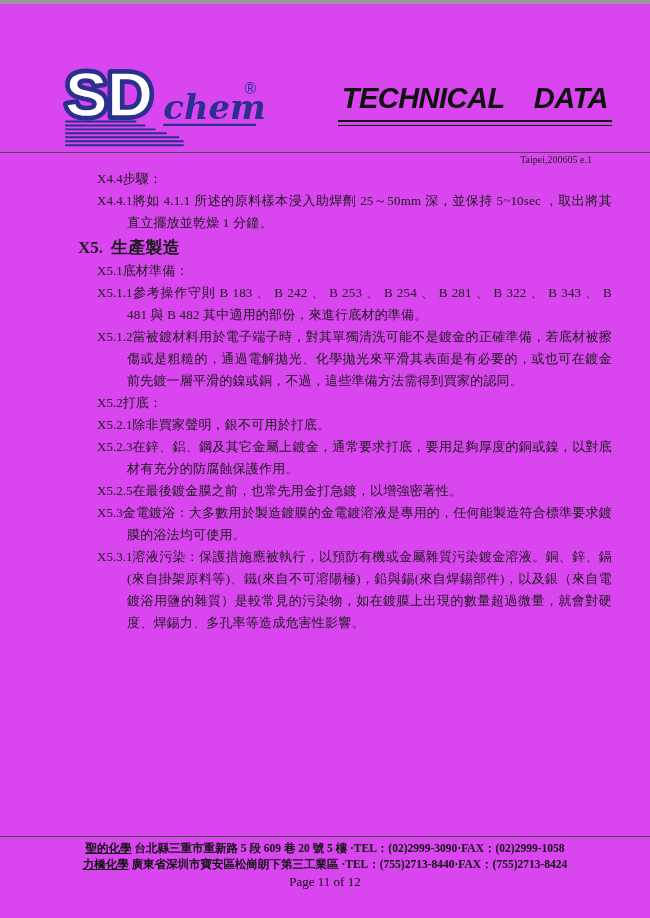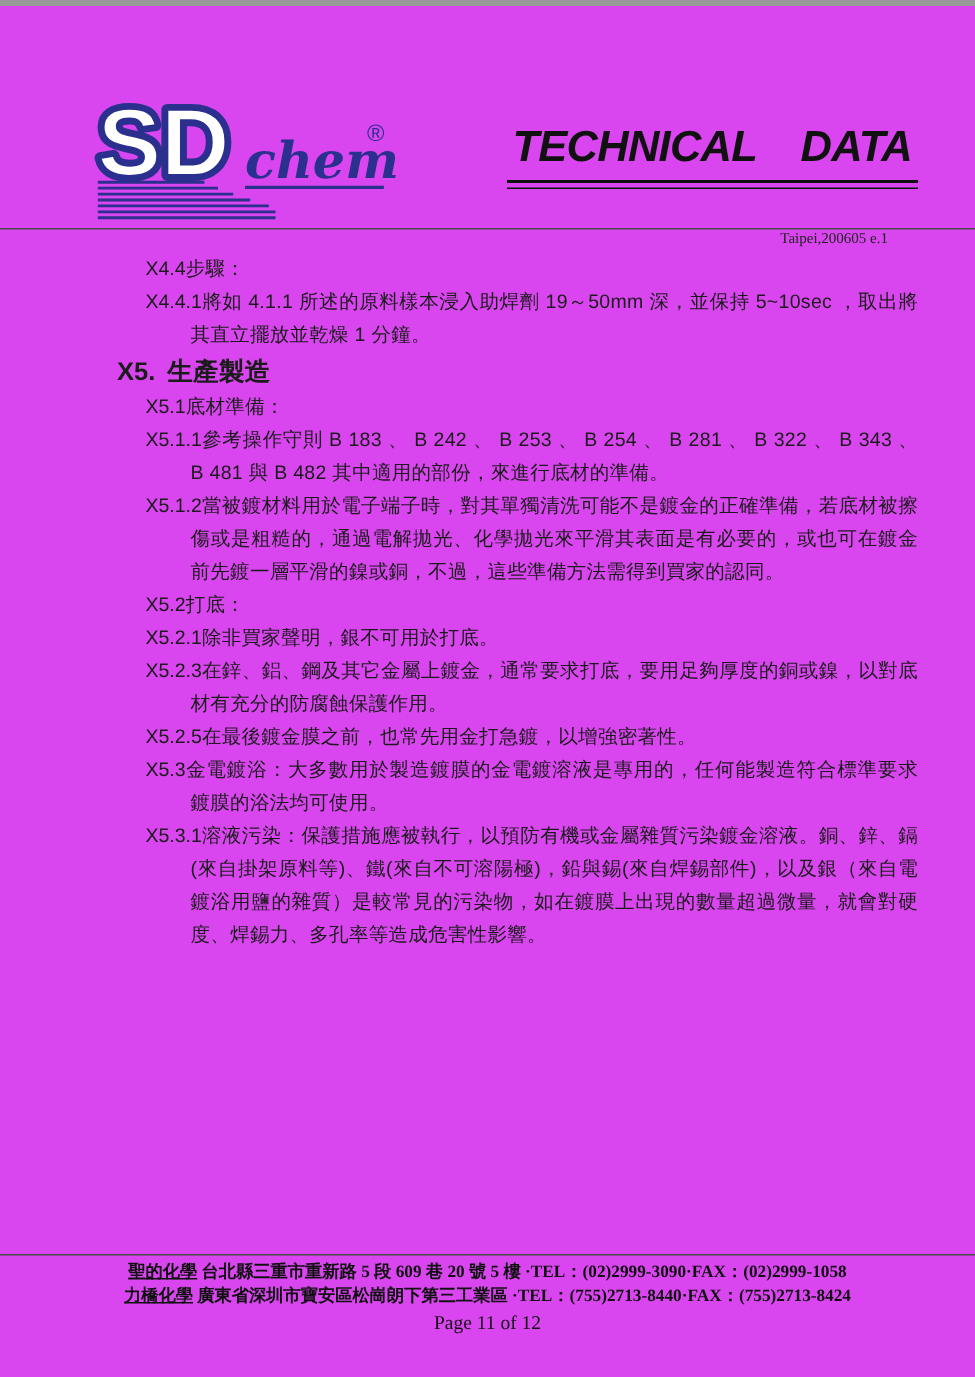--- a/index.html
+++ b/index.html
@@ -60,20 +60,21 @@
     padding:2px 38px 0 97px;
   }
   .para{
     margin:0;
     padding-left:30px;
     text-indent:-30px;
     font-size:13px;
     line-height:22px;
     text-align:justify;
     letter-spacing:0.2px;
+    font-family:Liberation Serif, serif;
   }
   .para .lbl{letter-spacing:0;}
   .para.heading{
     margin-left:-19px;
     margin-top:3px;
     margin-bottom:1px;
     font-size:17px;
     font-weight:bold;
     padding-left:0;
     text-indent:0;
@@ -136,21 +137,21 @@
       <div class="title">TECHNICAL DATA</div>
       <div class="dbl-rule"></div>
     </div>
   </div>
 
   <div class="hdr-rule"></div>
   <div class="revision">Taipei,200605 e.1</div>
 
   <div class="docbody">
     <p class="para"><span class="lbl">X4.4</span><span>步驟：</span></p>
-    <p class="para"><span class="lbl">X4.4.1</span><span>將如 4.1.1 所述的原料樣本浸入助焊劑 19～50mm 深，並保持 5~10sec ，取出將其直立擺放並乾燥 1 分鐘。</span></p>
+    <p class="para"><span class="lbl">X4.4.1</span><span>將如 4.1.1 所述的原料樣本浸入助焊劑 25～50mm 深，並保持 5~10sec ，取出將其直立擺放並乾燥 1 分鐘。</span></p>
     <p class="para heading"><span class="lbl">X5.</span><span>生產製造</span></p>
     <p class="para"><span class="lbl">X5.1</span><span>底材準備：</span></p>
     <p class="para"><span class="lbl">X5.1.1</span><span>參考操作守則 B 183 、 B 242 、 B 253 、 B 254 、 B 281 、 B 322 、 B 343 、 B 481 與 B 482 其中適用的部份，來進行底材的準備。</span></p>
     <p class="para"><span class="lbl">X5.1.2</span><span>當被鍍材料用於電子端子時，對其單獨清洗可能不是鍍金的正確準備，若底材被擦傷或是粗糙的，通過電解拋光、化學拋光來平滑其表面是有必要的，或也可在鍍金前先鍍一層平滑的鎳或銅，不過，這些準備方法需得到買家的認同。</span></p>
     <p class="para"><span class="lbl">X5.2</span><span>打底：</span></p>
     <p class="para"><span class="lbl">X5.2.1</span><span>除非買家聲明，銀不可用於打底。</span></p>
     <p class="para"><span class="lbl">X5.2.3</span><span>在鋅、鋁、鋼及其它金屬上鍍金，通常要求打底，要用足夠厚度的銅或鎳，以對底材有充分的防腐蝕保護作用。</span></p>
     <p class="para"><span class="lbl">X5.2.5</span><span>在最後鍍金膜之前，也常先用金打急鍍，以增強密著性。</span></p>
     <p class="para"><span class="lbl">X5.3</span><span>金電鍍浴：大多數用於製造鍍膜的金電鍍溶液是專用的，任何能製造符合標準要求鍍膜的浴法均可使用。</span></p>
     <p class="para"><span class="lbl">X5.3.1</span><span>溶液污染：保護措施應被執行，以預防有機或金屬雜質污染鍍金溶液。銅、鋅、鎘(來自掛架原料等)、鐵(來自不可溶陽極)，鉛與錫(來自焊錫部件)，以及銀（來自電鍍浴用鹽的雜質）是較常見的污染物，如在鍍膜上出現的數量超過微量，就會對硬度、焊錫力、多孔率等造成危害性影響。</span></p>

